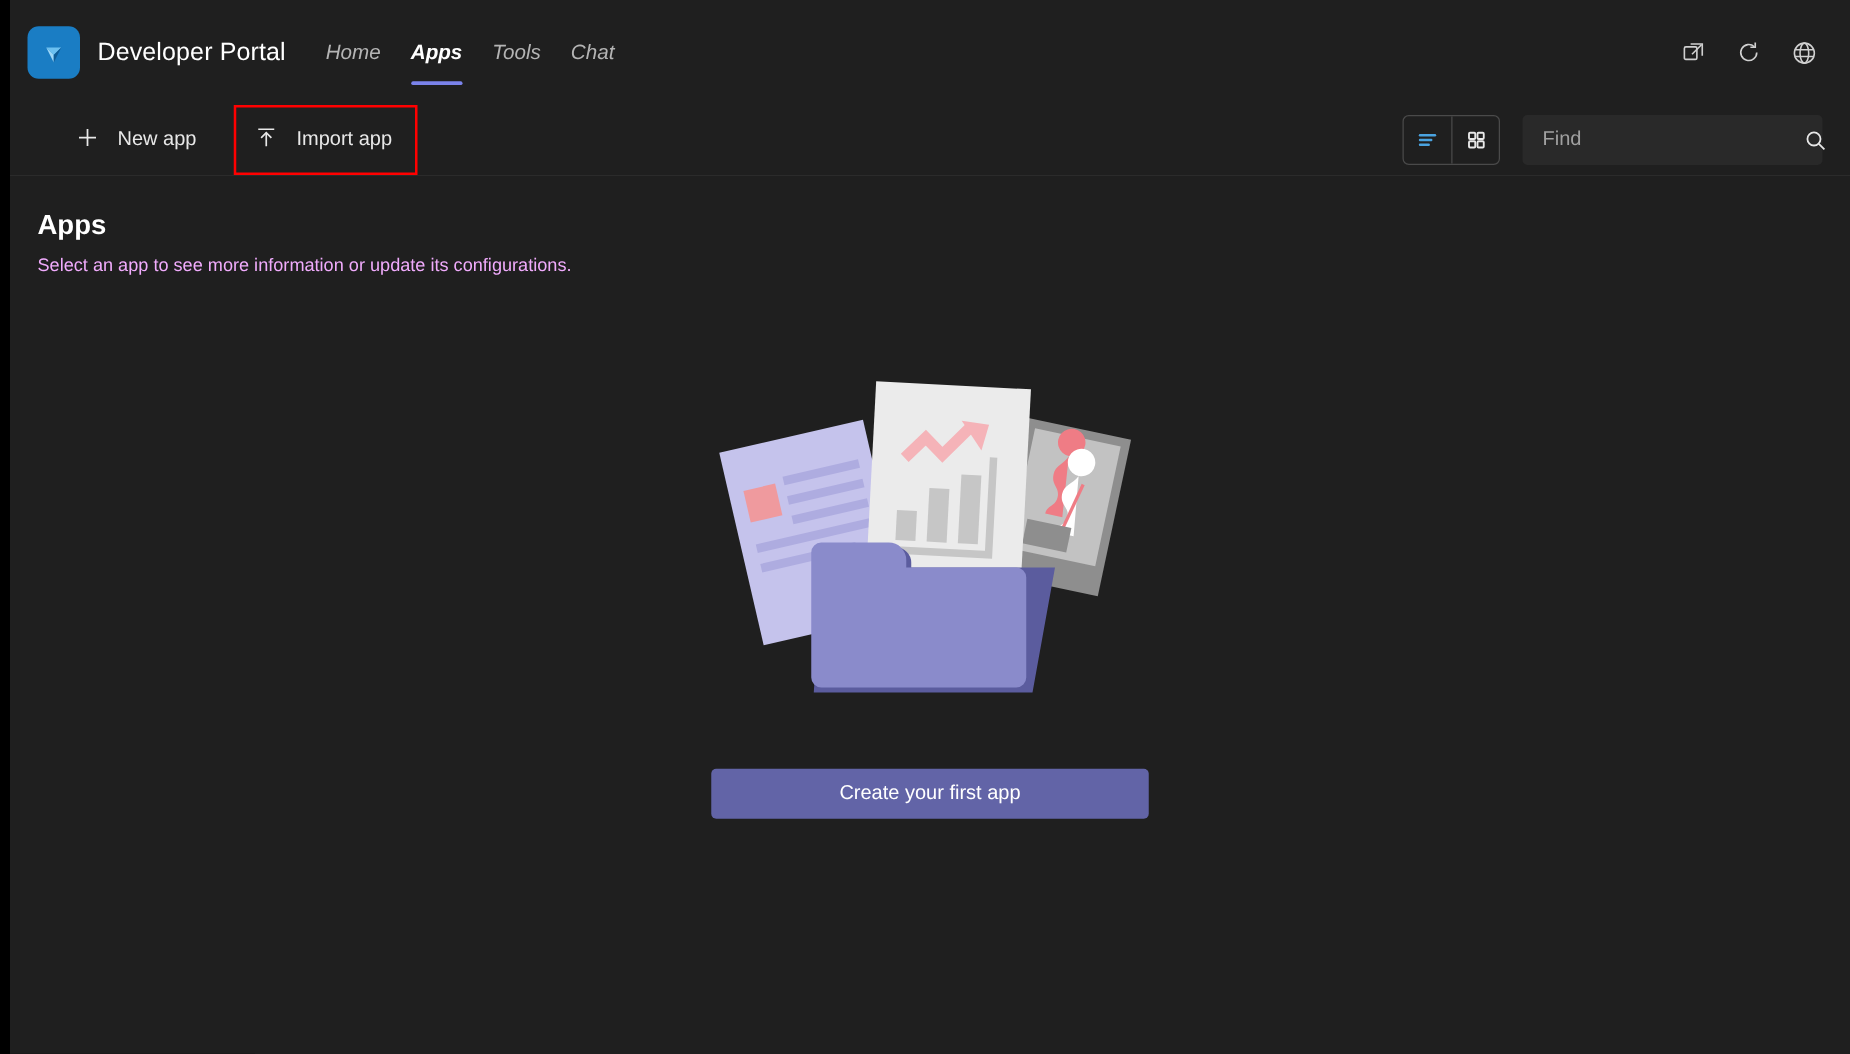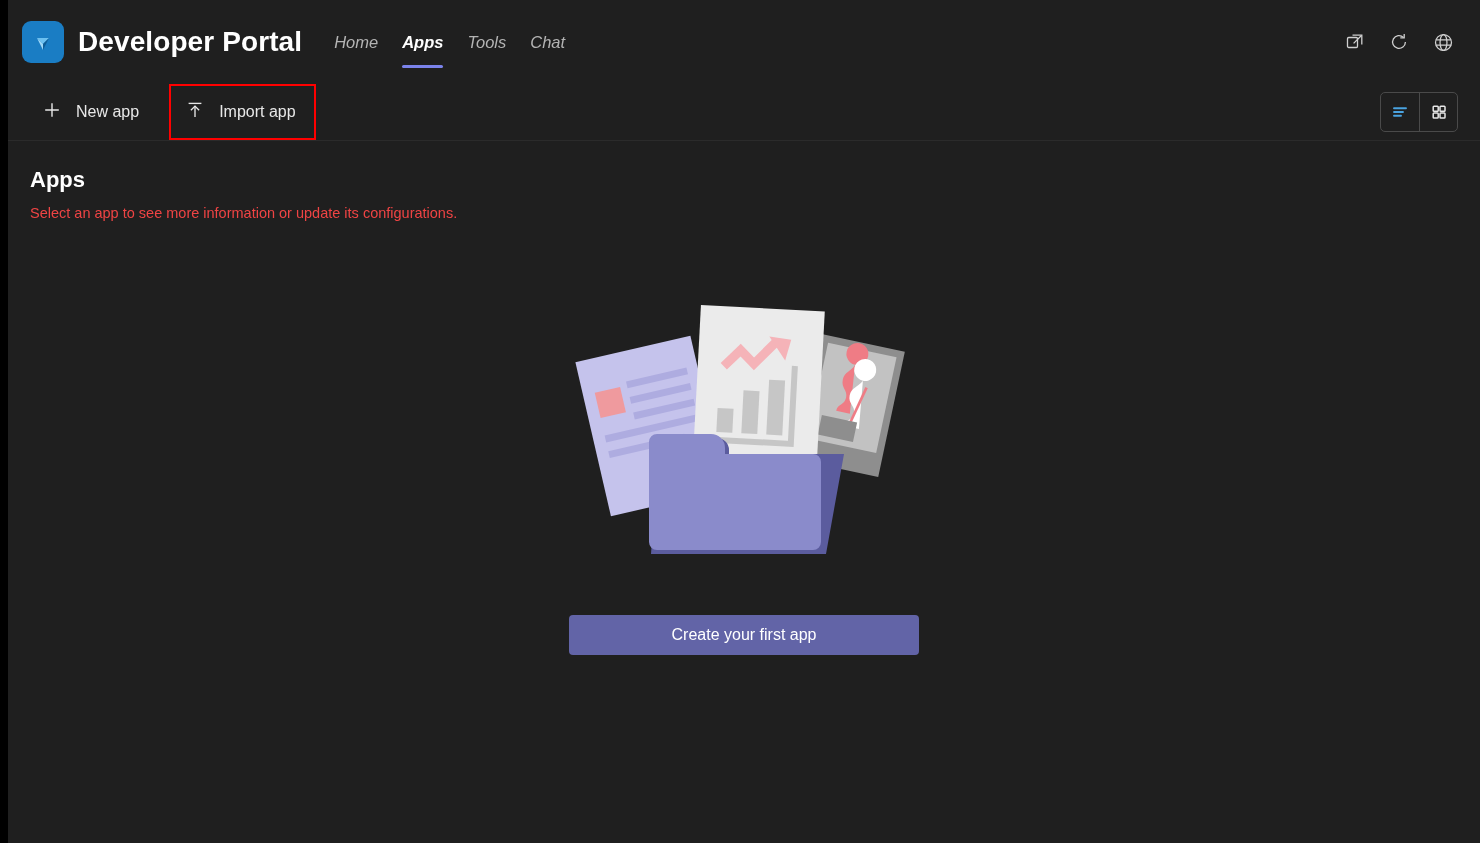--- a/index.html
+++ b/index.html
@@ -43,22 +43,22 @@
     height: 42px;
     border-radius: 9px;
     background: #1a7dc4;
     display: flex;
     align-items: center;
     justify-content: center;
     flex: none;
   }
 
   .brand-title {
-    font-size: 28px;
-    font-weight: bold;
+    font-size: 20px;
+    font-weight: normal;
     color: #ffffff;
     letter-spacing: 0.1px;
     white-space: nowrap;
   }
 
   .nav {
     display: flex;
     align-items: stretch;
     height: 84px;
     margin-left: 20px;
@@ -108,21 +108,21 @@
   }
 
   
   .cmdbar {
     position: relative;
     height: 57px;
     background: #1f1f1f;
     border-bottom: 1px solid #2b2b2b;
     display: flex;
     align-items: center;
-    padding: 0 22px 0 16px;
+    padding: 0 22px 0 34px;
   }
 
   .cmd-btn {
     display: flex;
     align-items: center;
     gap: 14px;
     height: 42px;
     padding: 0 16px;
     color: #e8e8e8;
     font-size: 16px;
@@ -192,21 +192,21 @@
   }
 
   .page-title {
     font-size: 22px;
     font-weight: bold;
     color: #ffffff;
     margin-bottom: 12px;
   }
   .page-sub {
     font-size: 14.5px;
-    color: #ef4444;
+    color: #f0abfc;
   }
 
   .empty-state {
     position: absolute;
     left: 0;
     right: 0;
     top: 145px;
     display: flex;
     flex-direction: column;
     align-items: center;
@@ -314,20 +314,29 @@
       <div class="viewtoggle-btn">
         <svg width="22" height="22" viewBox="0 0 22 22" fill="none" stroke="#e8e8e8" stroke-width="1.5">
           <rect x="5.2" y="5.2" width="5" height="5" rx="0.8"></rect>
           <rect x="12" y="5.2" width="5" height="5" rx="0.8"></rect>
           <rect x="5.2" y="12" width="5" height="5" rx="0.8"></rect>
           <rect x="12" y="12" width="5" height="5" rx="0.8"></rect>
         </svg>
       </div>
     </div>
 
+    <div class="searchbox">
+      <input type="text" placeholder="Find" style="">
+      <span class="search-icon">
+        <svg width="19" height="19" viewBox="0 0 20 20" fill="none" stroke="currentColor" stroke-width="1.5">
+          <circle cx="8.6" cy="8.6" r="5.5"></circle>
+          <path d="M12.7 12.7 17.4 17.4"></path>
+        </svg>
+      </span>
+    </div>
   </div>
 
   <div class="page">
 
     <div class="page-title">Apps</div>
     <div class="page-sub">Select an app to see more information or update its configurations.</div>
 
     <div class="empty-state">
 
       <svg class="illo" viewBox="0 0 370 270">

